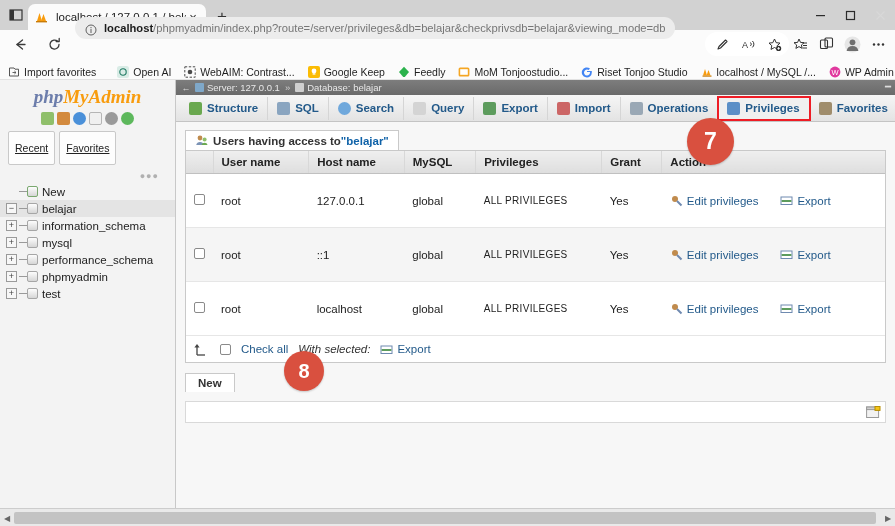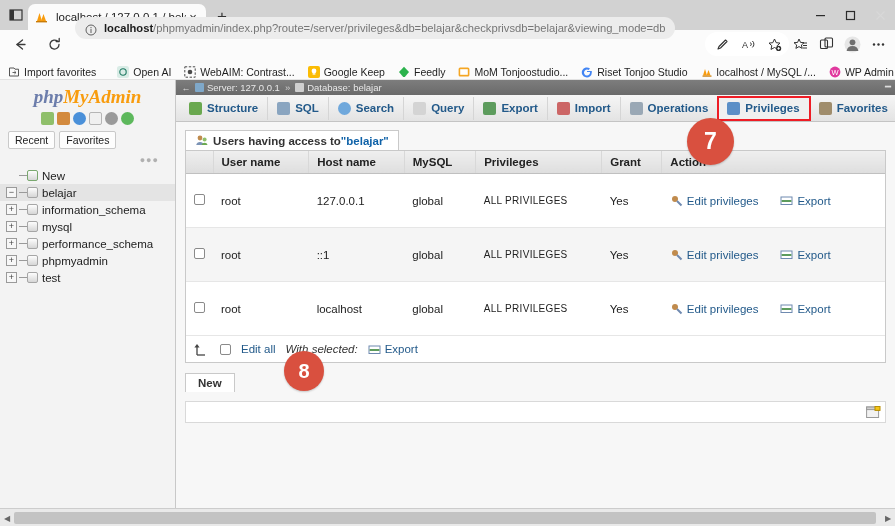--- a/index.html
+++ b/index.html
@@ -109,21 +109,21 @@
   .pma-logo .p2 { color: #f89c0e; }
   .pma-icons {
     display: flex; justify-content: center; gap: 3px; margin-top: 4px;
   }
   .pma-icons span {
     width: 13px; height: 13px; border-radius: 2px; display: inline-block; cursor: pointer;
   }
   .navtabs { display: flex; gap: 4px; margin: 6px 0 0 8px; }
   .navtab {
     font-size: 10.5px; color: #222; background: #fdfdfd;
-    border: 1px solid #c9c9c9; border-radius: 2px; padding: 2px 6px; cursor: pointer;
+    border: 1px solid #c9c9c9; border-radius: 2px; padding: 10px 6px; cursor: pointer; text-decoration: underline;
   }
   .pma-dots {
     text-align: right; padding-right: 16px; margin-top: 6px;
     font-size: 9px; color: #b0b0b0; letter-spacing: 1px;
   }
   .tree { margin-top: 2px; font-size: 11.5px; color: #222; }
   .tnode {
     display: flex; align-items: center; height: 17px; padding-left: 6px; cursor: pointer;
   }
   .tnode.sel { background: #e4e4e4; }
@@ -721,21 +721,21 @@
 
           <div class="tfoot">
             <span class="arrowup">
               <svg width="16" height="14" viewBox="0 0 16 14">
                 <path d="M3 13 H11" stroke="#444" stroke-width="1.3"></path>
                 <path d="M3 13 V4" stroke="#444" stroke-width="1.3"></path>
                 <path d="M3 2 L5.6 5.4 H0.4 Z" fill="#444"></path>
               </svg>
             </span>
             <span class="cbx"></span>
-            <span class="lnk">Edit all</span>
+            <span class="lnk">Check all</span>
             <span class="ital">With selected:</span>
             <span class="cellflex">
               <span class="ci">
                 <svg width="13" height="13" viewBox="0 0 13 13">
                     <rect x="1" y="3" width="11" height="7.5" fill="#fff" stroke="#6f8ab0"></rect>
                     <rect x="1.6" y="6" width="9.8" height="2" fill="#5d9c5d"></rect>
                   </svg>
               </span>
               <span class="lnk">Export</span>
             </span>

